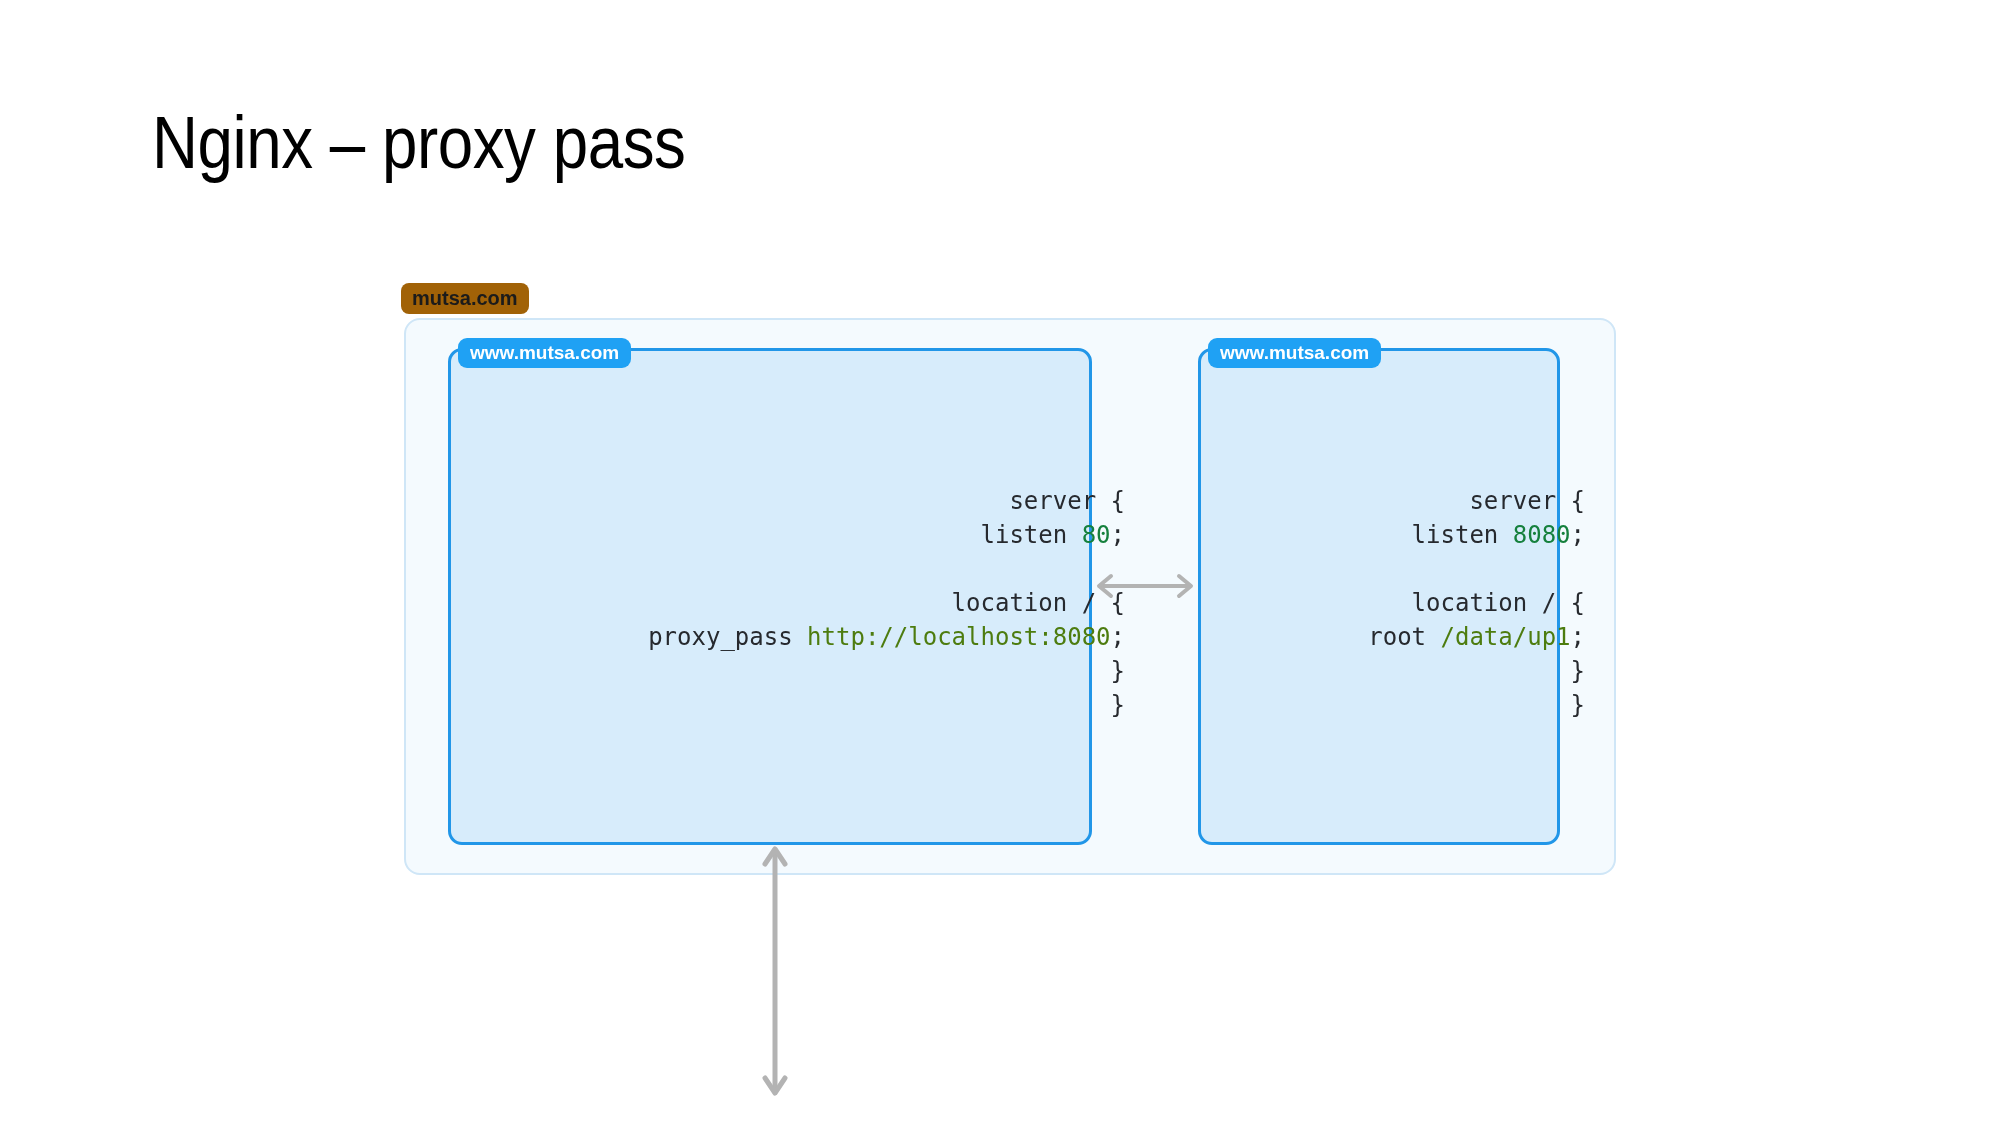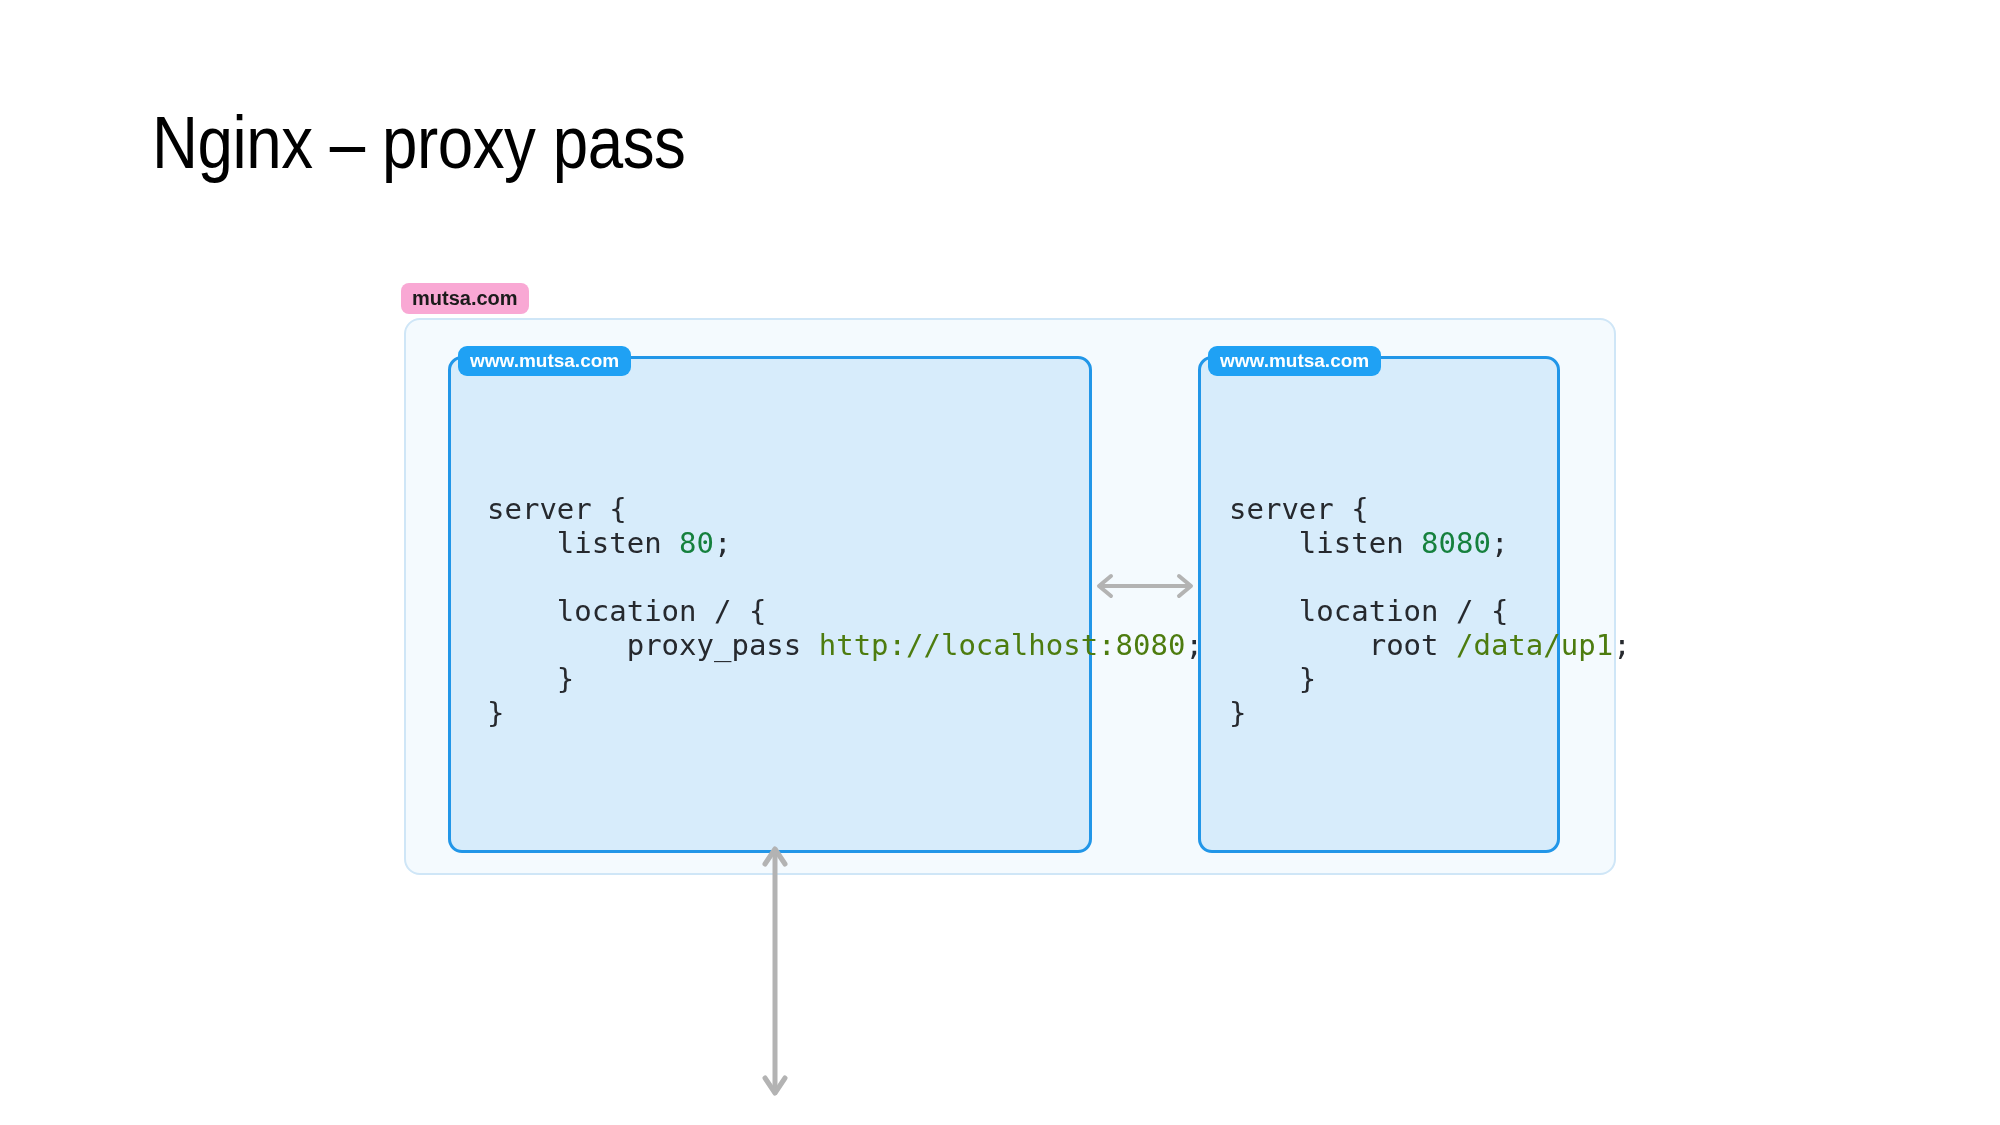--- a/index.html
+++ b/index.html
@@ -43,39 +43,39 @@
     box-sizing: border-box;
     background: #f4fafe;
     border: 2px solid #cfe6f7;
     border-radius: 16px;
   }
 
   #outer-label {
     position: absolute;
     left: 401px;
     top: 283px;
-    background: #f9a8d4;
+    background: #a16207;
     color: #1b1b1b;
     font-size: 20px;
     font-weight: 700;
     padding: 5px 11px 6px 11px;
     border-radius: 8px;
     line-height: 1;
     white-space: nowrap;
     z-index: 5;
   }
 
   
   .server-panel {
     position: absolute;
     box-sizing: border-box;
     background: #d7ecfb;
     border: 3px solid #2196e8;
     border-radius: 14px;
-    top: 356px;
+    top: 348px;
     height: 497px;
     padding-left: 21px;
   }
   #panel-left  { left: 448px;  width: 644px; }
   #panel-right { left: 1198px; width: 362px; }
 
   .panel-label {
     position: absolute;
     left: 7px;
     top: -13px;
@@ -88,24 +88,25 @@
     line-height: 1;
     white-space: nowrap;
   }
 
   .code-block {
     position: absolute;
     left: 0;
     top: 133px;
     width: 100%;
     font-family: "DejaVu Sans Mono", "Liberation Mono", monospace;
-    font-size: 29px;
+    font-size: 24px;
     line-height: 34px;
     color: #26292e;
     white-space: pre;
+    text-align: right;
   }
   #panel-left  .code-block { padding-left: 36px; }
   #panel-right .code-block { padding-left: 28px; }
 
   .code-line { height: 34px; }
   .tok-num { color: #15803d; }
   .tok-str { color: #4d7c0f; }
 
   
   #arrow-horizontal {

